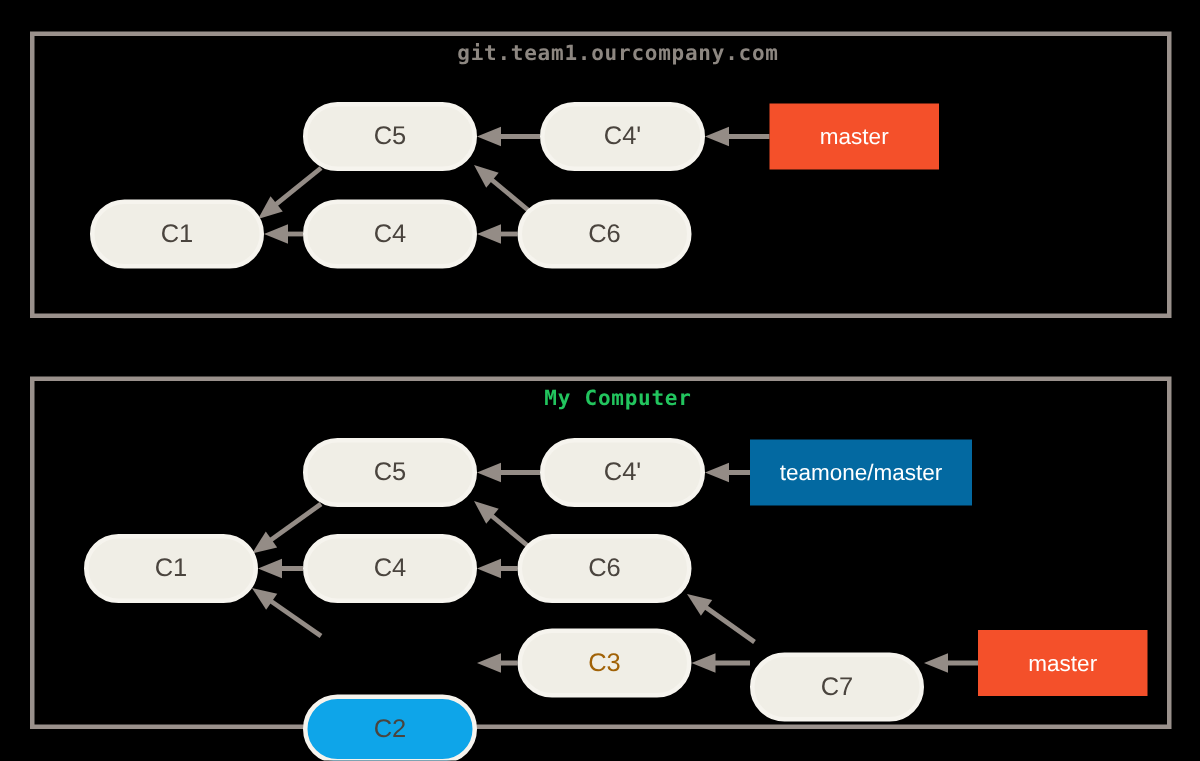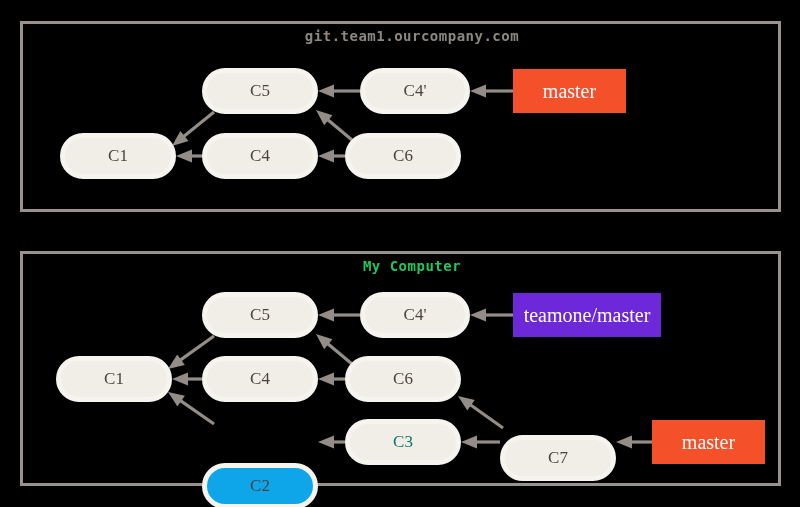--- a/index.html
+++ b/index.html
@@ -42,39 +42,39 @@
     font-size: 14px;
     letter-spacing: 0.5px;
     color: #8d8781;
     white-space: pre;
     margin-left: 12px;
   }
   .node {
     position: absolute;
     box-sizing: border-box;
     background: #f0eee6;
-    border: 5px solid #3b82f6;
+    border: 3px solid #3b82f6;
     border-radius: 24px;
     display: flex;
     align-items: center;
     justify-content: center;
-    font-family: Liberation Serif, serif;
+    font-family: Liberation Sans, sans-serif;
     font-size: 17px;
     color: #4a443e;
     white-space: pre;
   }
   .ref {
     position: absolute;
     box-sizing: border-box;
     background: #f4502a;
     display: flex;
     align-items: center;
     justify-content: center;
-    font-family: Liberation Serif, serif;
-    font-size: 20px;
+    font-family: Liberation Sans, sans-serif;
+    font-size: 15px;
     color: #ffffff;
     white-space: pre;
   }
 </style>
 </head>
 <body>
 
 <div id="stage">
   <svg class="layer" id="arrow-layer" viewBox="0 0 800 507" xmlns="http://www.w3.org/2000/svg">
       <g>
@@ -156,18 +156,18 @@
       <div class="node" style="left: 360px; top: 68px; width: 110px; height: 46px; background: rgb(240, 238, 230); border-color: rgb(246, 244, 238); color: rgb(74, 68, 62);">C4'</div>
       <div class="ref" style="left: 513px; top: 69px; width: 113px; height: 44px; background: rgb(244, 80, 42); color: rgb(255, 255, 255);">master</div>
       <div class="panel" style="left: 20px; top: 251px; width: 761px; height: 235px; border-color: rgb(154, 145, 140);"></div>
       <div class="panel-title" style="left: 0px; top: 258px; color: #22c55e;">My Computer</div>
       <div class="node" style="left: 56px; top: 356px; width: 116px; height: 46px; background: rgb(240, 238, 230); border-color: rgb(246, 244, 238); color: rgb(74, 68, 62);">C1</div>
       <div class="node" style="left: 202px; top: 356px; width: 116px; height: 46px; background: rgb(240, 238, 230); border-color: rgb(246, 244, 238); color: rgb(74, 68, 62);">C4</div>
       <div class="node" style="left: 345px; top: 356px; width: 116px; height: 46px; background: rgb(240, 238, 230); border-color: rgb(246, 244, 238); color: rgb(74, 68, 62);">C6</div>
       <div class="node" style="left: 202px; top: 292px; width: 116px; height: 46px; background: rgb(240, 238, 230); border-color: rgb(246, 244, 238); color: rgb(74, 68, 62);">C5</div>
       <div class="node" style="left: 360px; top: 292px; width: 110px; height: 46px; background: rgb(240, 238, 230); border-color: rgb(246, 244, 238); color: rgb(74, 68, 62);">C4'</div>
       <div class="node" style="left: 202px; top: 419px; width: 116px; height: 46px; background: #0ea5e9; border-color: rgb(246, 244, 238); color: rgb(74, 68, 62); margin-top: 44px;">C2</div>
-      <div class="node" style="left: 345px; top: 419px; width: 116px; height: 46px; background: rgb(240, 238, 230); border-color: rgb(246, 244, 238); color: #0f766e;">C3</div>
+      <div class="node" style="left: 345px; top: 419px; width: 116px; height: 46px; background: rgb(240, 238, 230); border-color: rgb(246, 244, 238); color: #a16207;">C3</div>
       <div class="node" style="left: 500px; top: 419px; width: 116px; height: 46px; background: rgb(240, 238, 230); border-color: rgb(246, 244, 238); color: rgb(74, 68, 62); margin-top: 16px;">C7</div>
-      <div class="ref" style="left: 513px; top: 293px; width: 148px; height: 44px; background: #6d28d9; color: rgb(255, 255, 255);">teamone/master</div>
+      <div class="ref" style="left: 500px; top: 293px; width: 148px; height: 44px; background: #0369a1; color: rgb(255, 255, 255);">teamone/master</div>
       <div class="ref" style="left: 652px; top: 420px; width: 113px; height: 44px; background: rgb(244, 80, 42); color: rgb(255, 255, 255);">master</div>
     </div>
 </div>
 
 </body></html>

